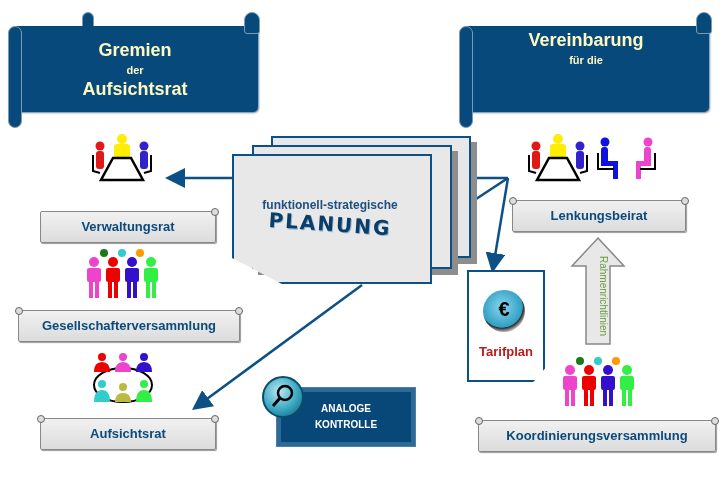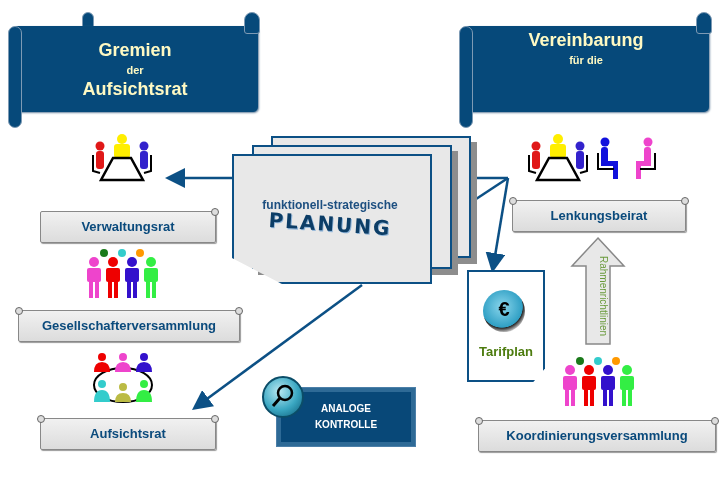--- a/index.html
+++ b/index.html
@@ -161,21 +161,21 @@
   <svg width="38" height="38" style="position:absolute;left:0;top:0;">
     <circle cx="21" cy="15" r="7" fill="none" stroke="#000" stroke-width="2.5"></circle>
     <line x1="16" y1="20" x2="9" y2="28" stroke="#000" stroke-width="3"></line>
   </svg>
 </div>
 
 <div class="tarif" style="left:467px;top:270px;width:74px;height:108px;clip-path:polygon(0 0,100% 0,100% 88%,85% 100%,0 100%);">
   <div class="abs" style="left:14px;top:18px;width:42px;height:42px;border-radius:50%;background:radial-gradient(circle at 45% 40%,#8ad6ec,#2f9fc4 60%,#2a2a2a 62%,#c8c8c8 75%,#555 100%);">
     <span style="position:absolute;left:0;top:8px;width:42px;text-align:center;font-size:20px;font-weight:bold;color:#000;">€</span>
   </div>
-  <div style="position:absolute;left:0;top:72px;width:74px;text-align:center;color:#4d7c0f;font-weight:bold;font-size:13px;">Tarifplan</div>
+  <div style="position:absolute;left:0;top:72px;width:74px;text-align:center;color:#b91c1c;font-weight:bold;font-size:13px;">Tarifplan</div>
 </div>
 
 <svg class="abs" style="left:524px;top:133px;" width="140" height="52">
   <circle cx="34" cy="6" r="5" fill="#ffee00"></circle>
   <rect x="26" y="11" width="16" height="14" rx="3" fill="#ffee00"></rect>
   <circle cx="12" cy="13" r="4.5" fill="#e01818"></circle>
   <rect x="8" y="18" width="8" height="18" rx="3" fill="#e01818"></rect>
   <circle cx="56" cy="13" r="4.5" fill="#3322cc"></circle>
   <rect x="52" y="18" width="8" height="18" rx="3" fill="#3322cc"></rect>
   <path d="M5,22 L5,38 L12,40" stroke="#000" stroke-width="2" fill="none"></path>

